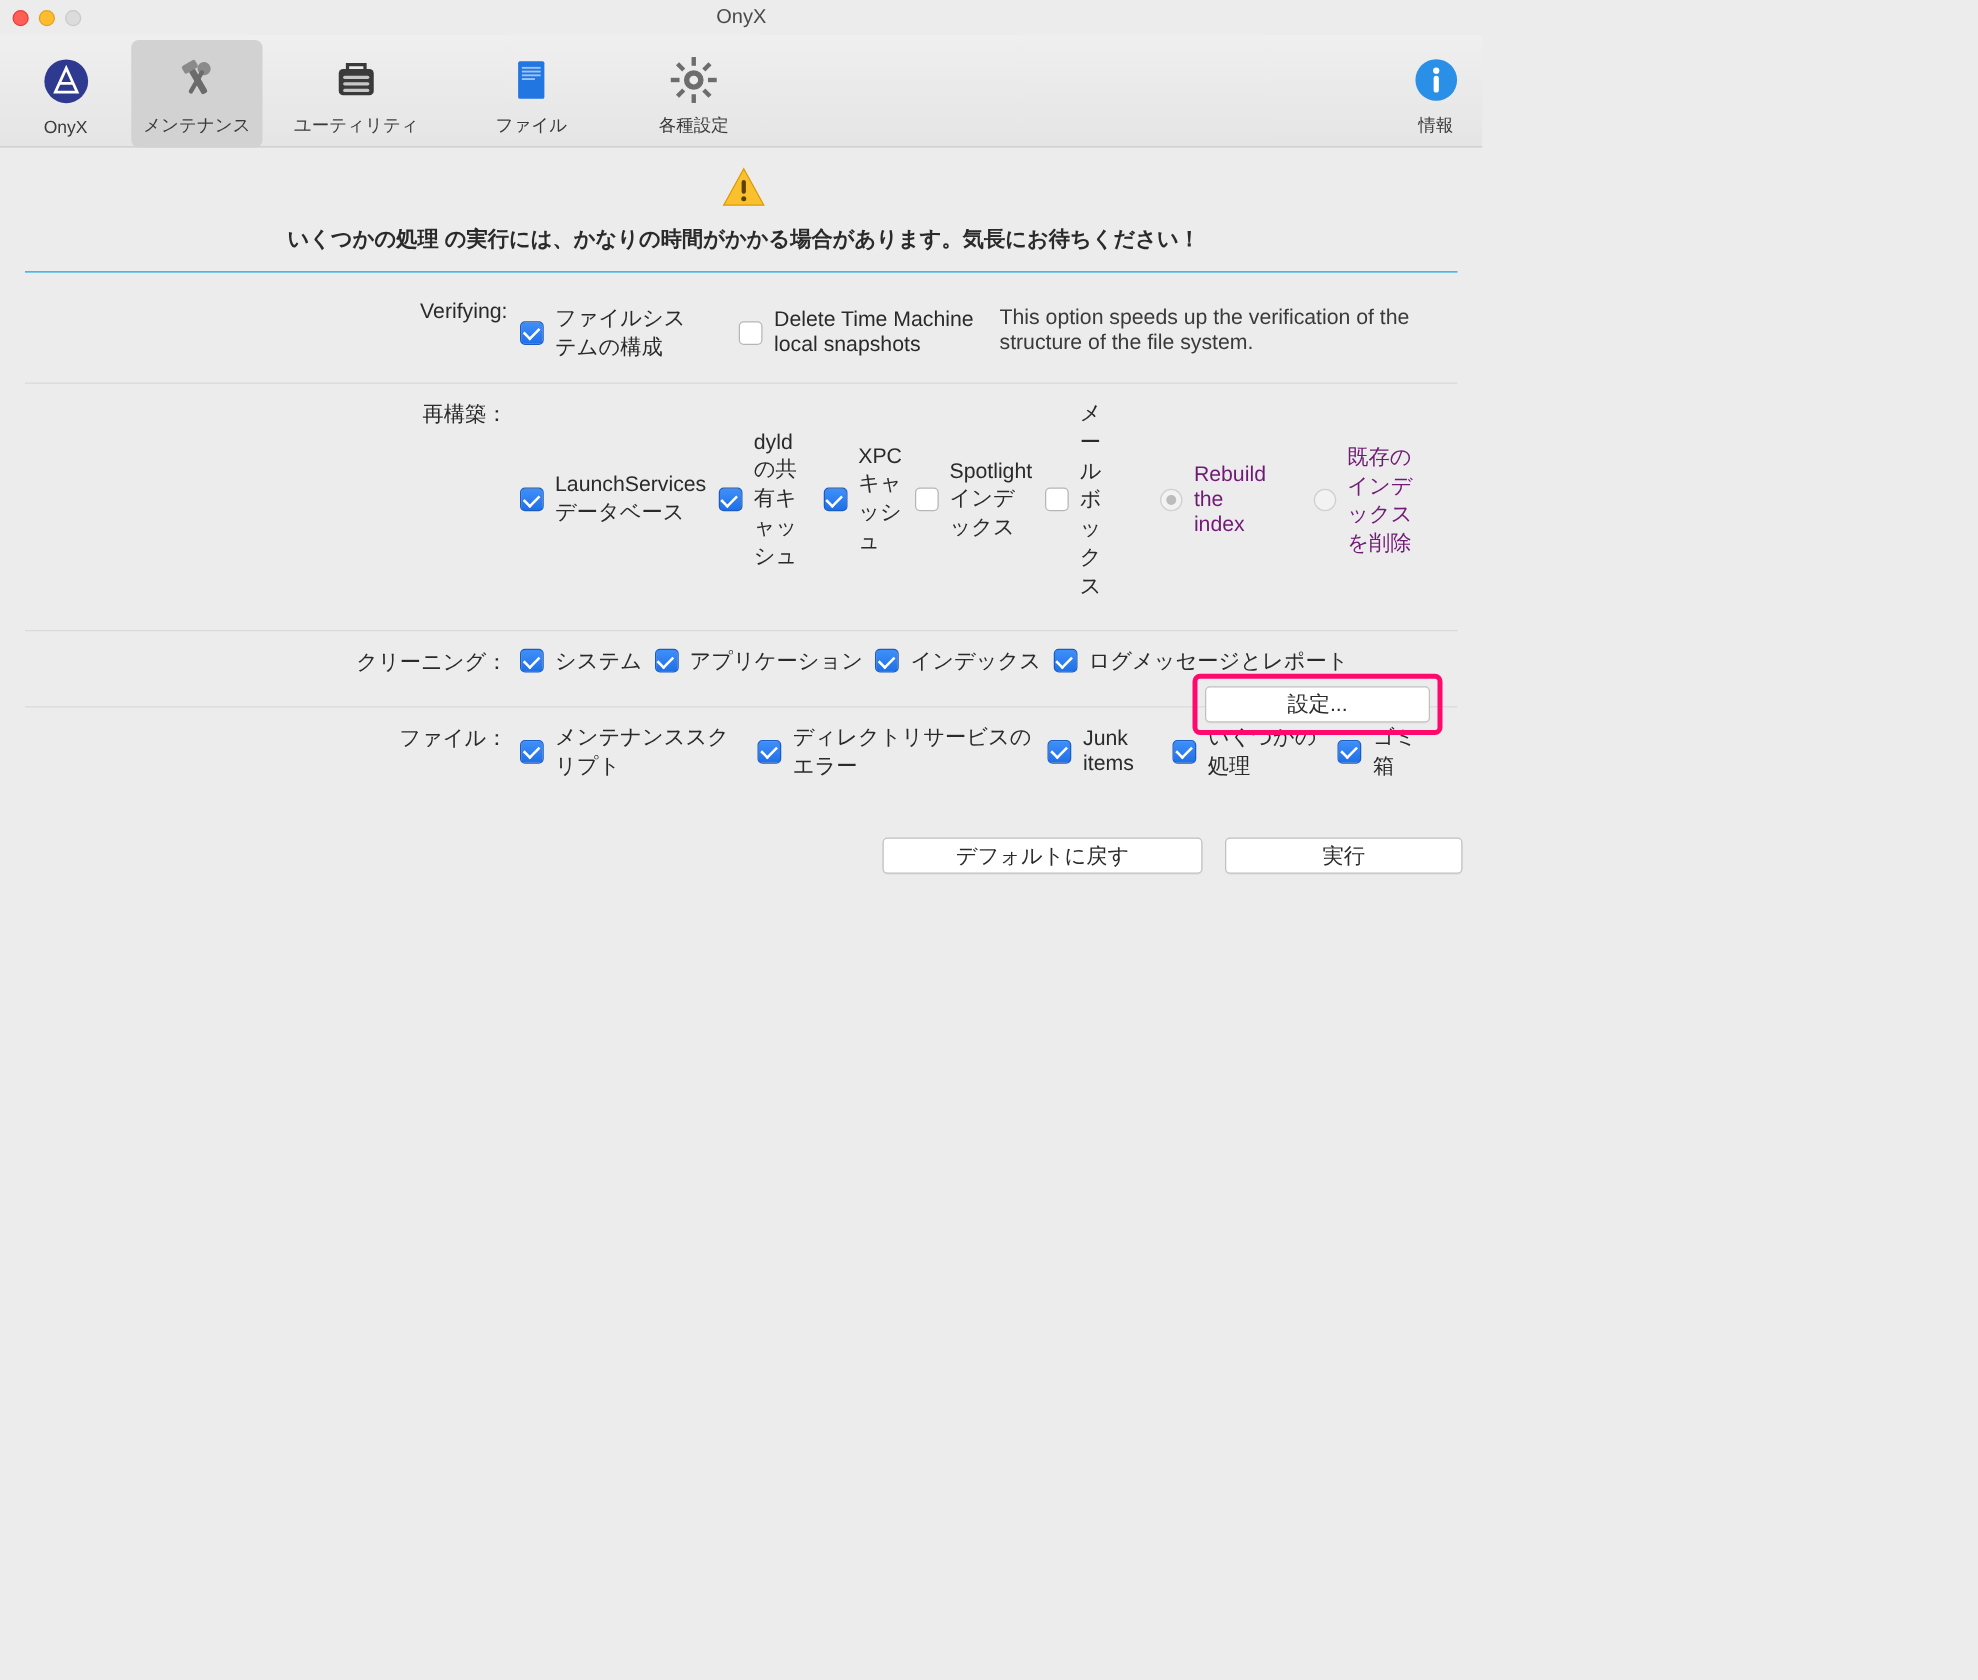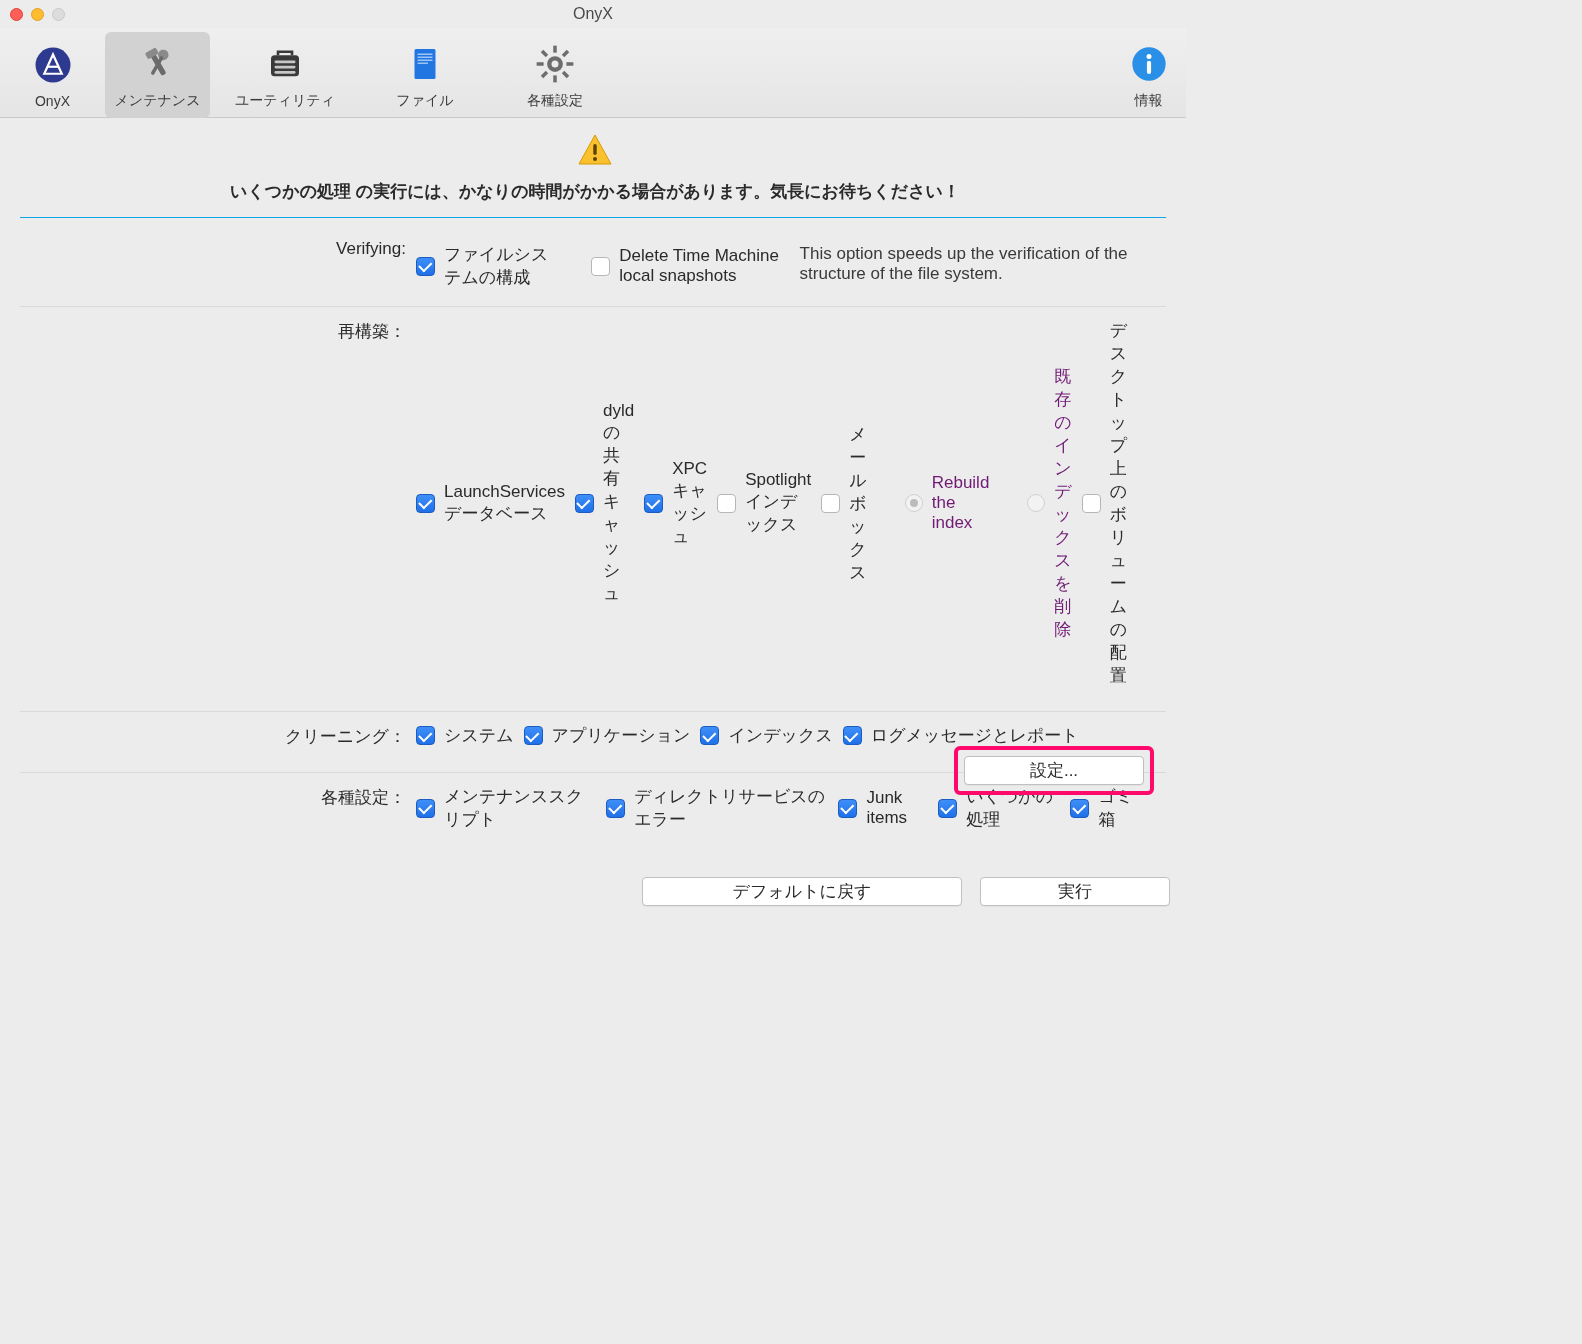--- a/index.html
+++ b/index.html
@@ -102,21 +102,21 @@
   background: #fff; border: 0.5px solid #c0c0c0; border-radius: 4px;
   padding: 2px 0; font-size: 17px; color: #2a2a2a;
   box-shadow: 0 1px 0 rgba(0,0,0,0.04);
   text-align:center; cursor:pointer;
   width: 180px;
 }
 .bottom-bar {
   display: flex; justify-content: flex-end; gap: 18px;
   padding: 10px 16px 14px 0;
 }
-.bottom-bar .mac-button { width: 320px; }
+.bottom-bar .mac-button { width: 256px; }
 .bottom-bar .mac-button.small { width: 190px; }
 </style>
 </head>
 <body>
 
 <div class="titlebar">
   <div class="traffic-lights">
     <div class="traffic-light tl-red"></div>
     <div class="traffic-light tl-yellow"></div>
     <div class="traffic-light tl-gray"></div>
@@ -264,24 +264,20 @@
             <span>メールボックス</span>
           </div>
         <div class="opt sub">
             <span class="radio disabled selected"></span>
             <span class="disabled-text">Rebuild the index</span>
           </div>
         <div class="opt sub">
             <span class="radio disabled"></span>
             <span class="disabled-text">既存のインデックスを削除</span>
           </div>
-        <div class="opt">
-            <span class="cb unchecked"></span>
-            <span>デスクトップ上のボリュームの配置</span>
-          </div>
       </div>
     </div>
     <div class="section-spacer"></div>
   </div>
 
   <div class="section settings-button-wrap">
     <div class="section-spacer"></div>
     <div class="row">
       <div class="row-label">クリーニング：</div>
       <div class="row-opts">
@@ -305,21 +301,21 @@
     </div>
     <div class="highlight-box">
       <div class="mac-button">設定...</div>
     </div>
     <div class="section-spacer"></div>
   </div>
 
   <div class="section">
     <div class="section-spacer"></div>
     <div class="row">
-      <div class="row-label">各種設定：</div>
+      <div class="row-label">ファイル：</div>
       <div class="row-opts">
         <div class="opt">
             <span class="cb checked"></span>
             <span>メンテナンススクリプト</span>
           </div>
         <div class="opt">
             <span class="cb checked"></span>
             <span>ディレクトリサービスのエラー</span>
           </div>
         <div class="opt">

